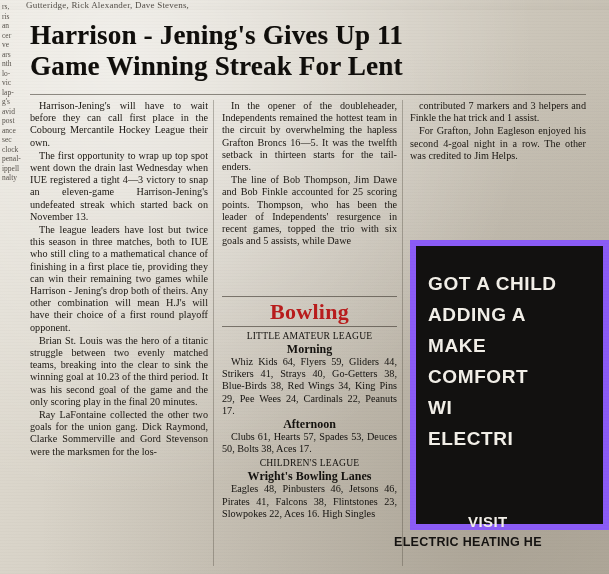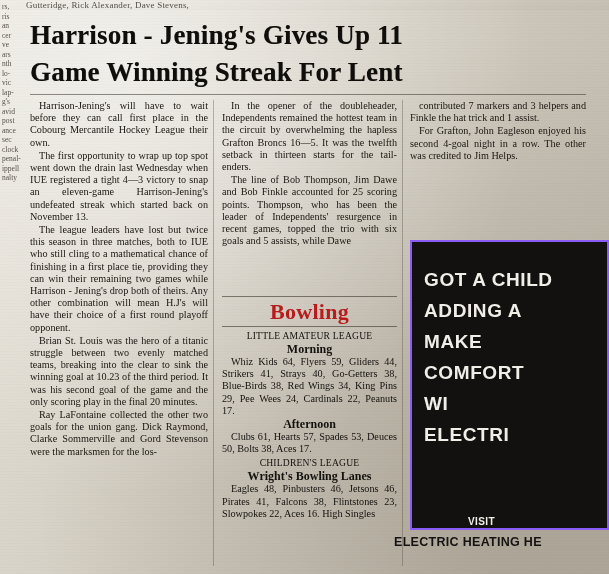--- a/index.html
+++ b/index.html
@@ -62,21 +62,21 @@
   #headline .hl {
     font-family: "Liberation Serif", serif;
     font-weight: bold;
     font-size: 27px;
     line-height: 31px;
     letter-spacing: .2px;
     color: #100e0b;
     white-space: nowrap;
     text-shadow: 0.4px 0.4px 0 rgba(0,0,0,0.35);
   }
-  #headline .hl2 { margin-top: 6px; }
+  #headline .hl2 { margin-top: 0; }
   #hl-rule {
     left: 30px; top: 94px; width: 556px; height: 1px;
     background: #3a342c;
     opacity: .55;
   }
 
   
   .col {
     font-size: 10.2px;
     line-height: 12.2px;
@@ -132,21 +132,21 @@
     overflow: hidden;
   }
   #bowling-body p { margin: 0; text-indent: 9px; }
 
   
   #ad-box {
     left: 410px; top: 240px; width: 199px; height: 290px;
     background: #121110;
     color: #f2efe8;
     overflow: hidden;
-    border: 2px solid #8b5cf6;
+    border: 6px solid #8b5cf6;
     box-sizing: border-box;
   }
   #ad-box .ad-line {
     font-family: "Liberation Sans", sans-serif;
     font-weight: bold;
     font-size: 19px;
     line-height: 31px;
     letter-spacing: .6px;
     padding-left: 12px;
     white-space: nowrap;
@@ -164,21 +164,21 @@
     font-size: 12.5px;
     line-height: 16px;
     letter-spacing: .3px;
     padding-left: 4px;
     white-space: nowrap;
   }
   #ad2-visit {
     left: 468px; top: 515px; width: 120px;
     font-family: "Liberation Sans", sans-serif;
     font-weight: bold;
-    font-size: 10px;
+    font-size: 15px;
     line-height: 13px;
     color: #f2efe8;
     letter-spacing: .4px;
   }
 
   
   #bottom-cut {
     left: 0; bottom: 0; width: 609px; height: 10px;
     background: linear-gradient(to bottom, rgba(150,143,130,0) 0%, rgba(120,113,100,0.55) 100%);
     z-index: 5;

